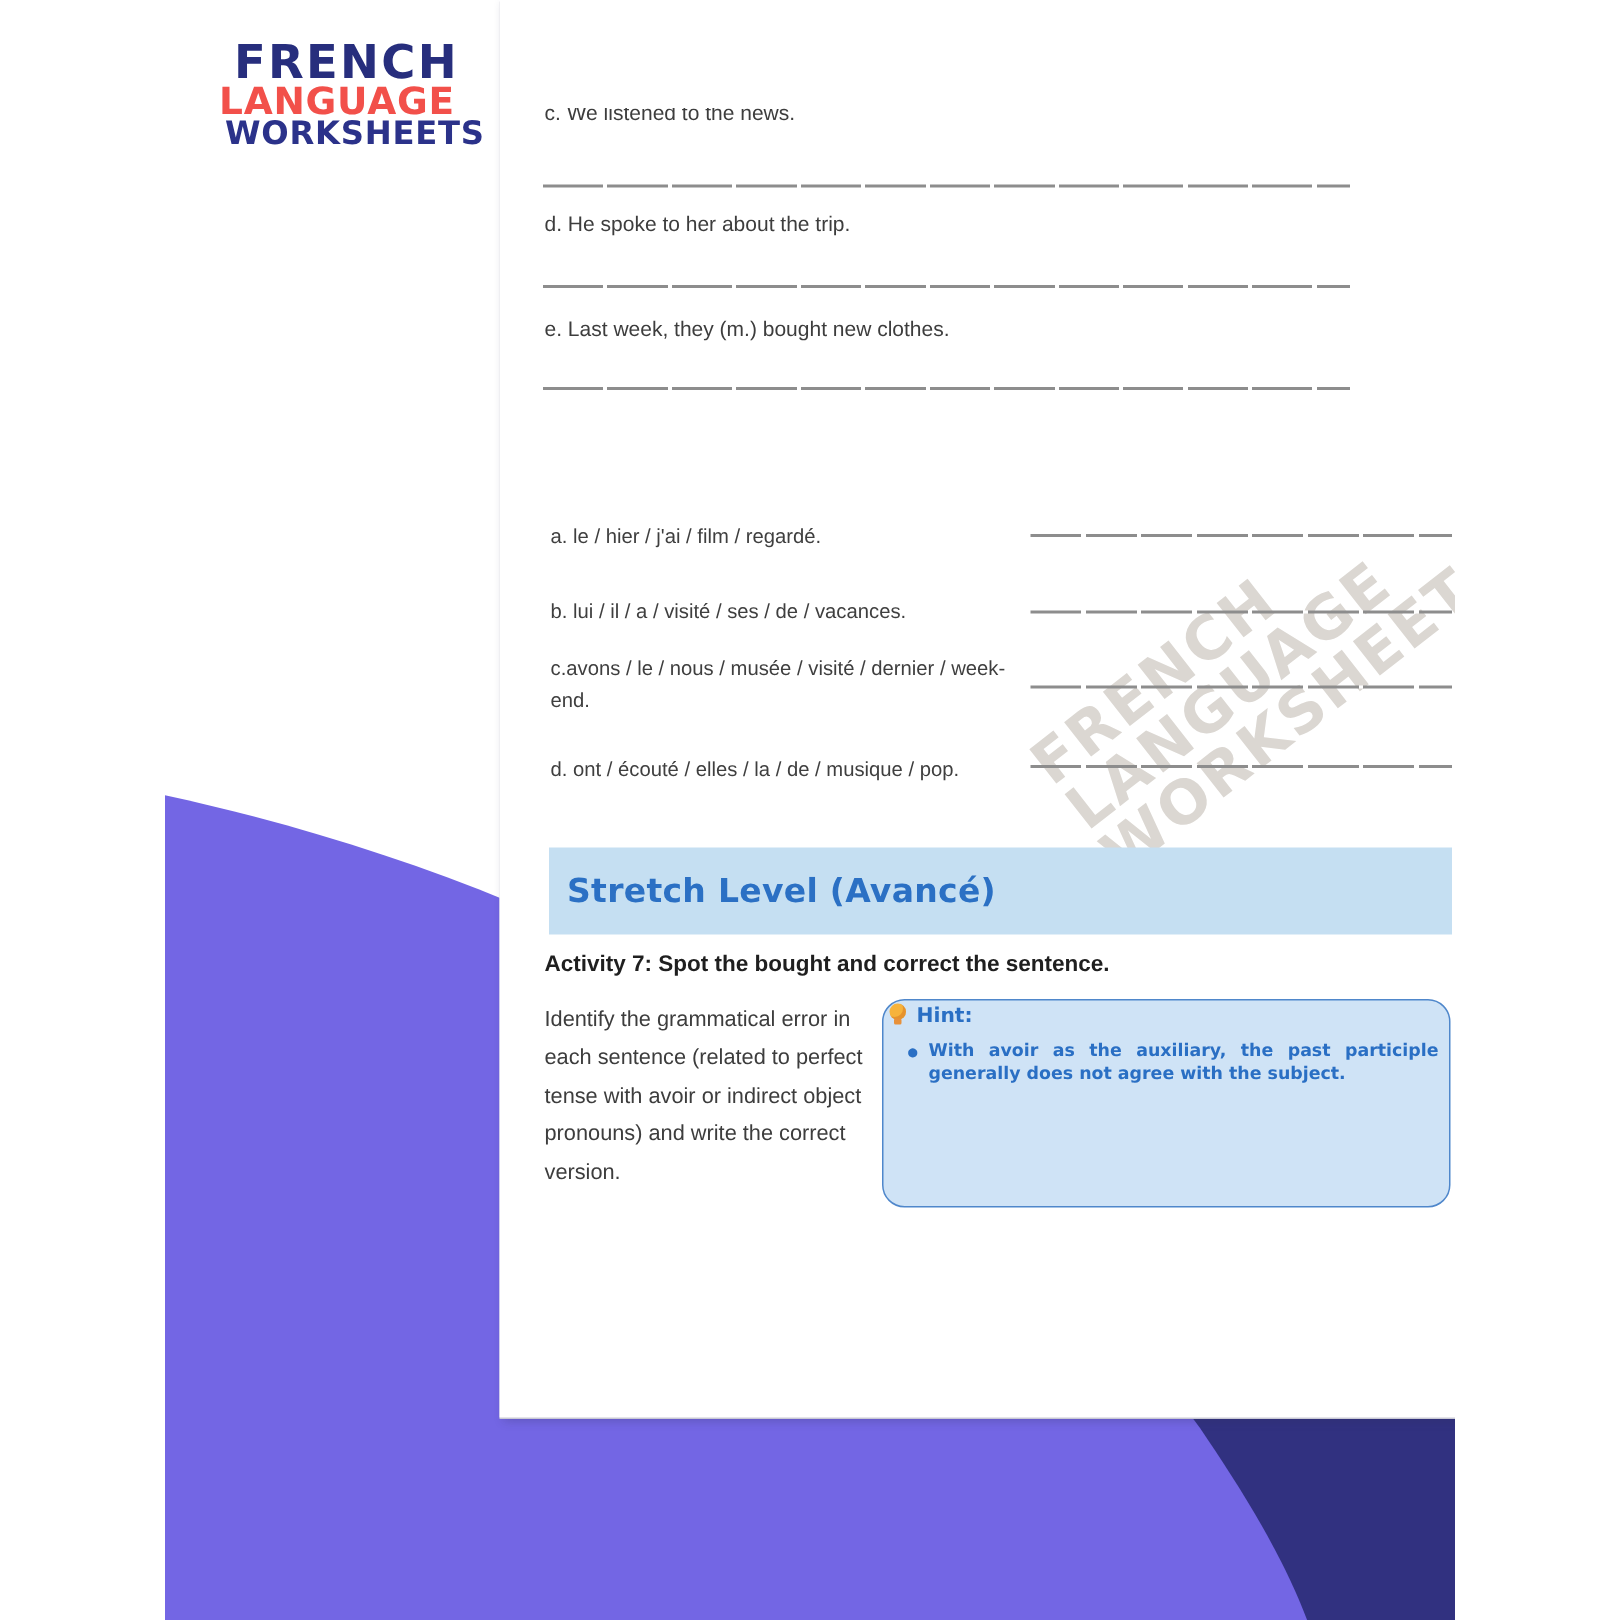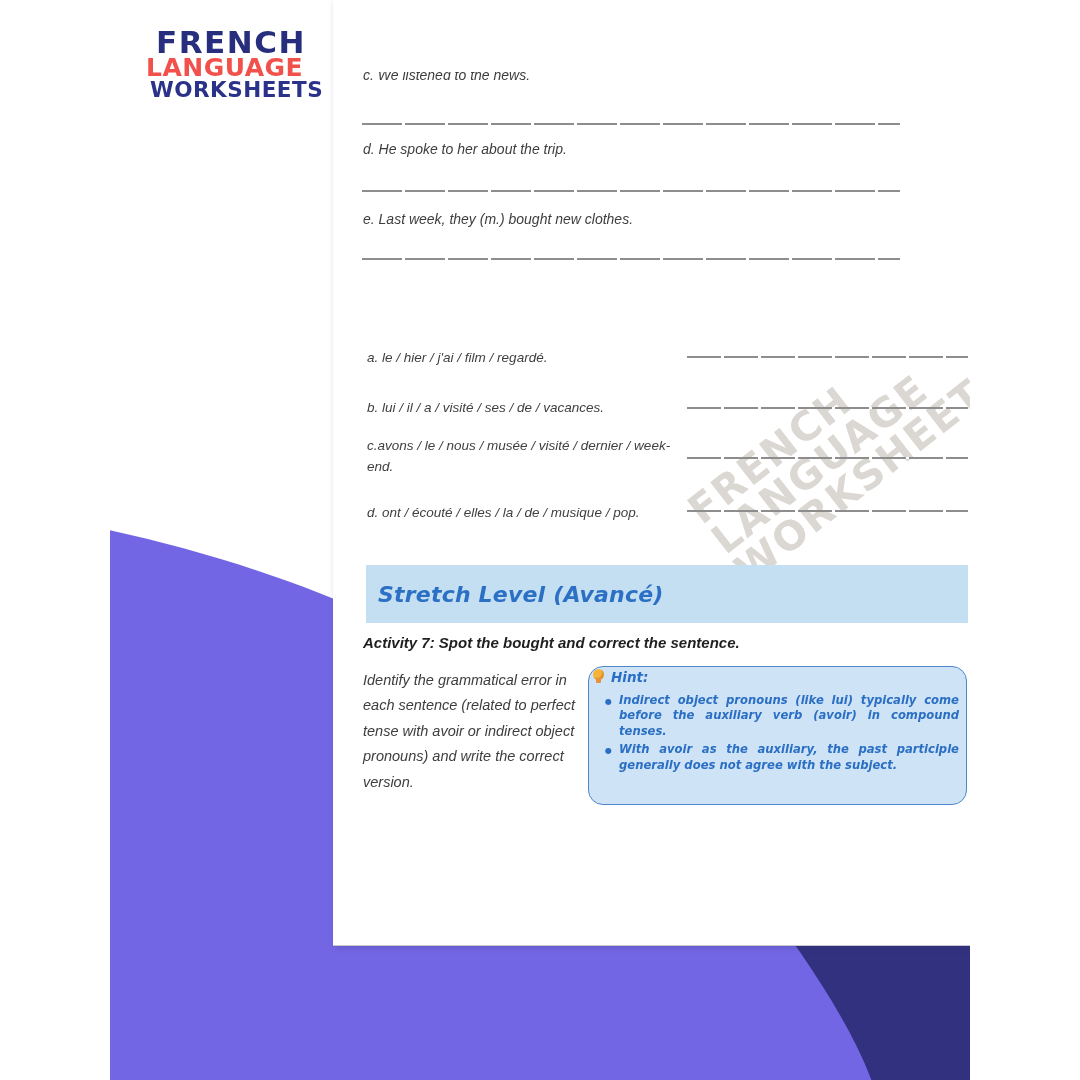--- a/index.html
+++ b/index.html
@@ -17,21 +17,21 @@
   .logo-l1 { font-size:31px; letter-spacing:1.5px; color:#272e7d; margin-left:10px; }
   .logo-l2 { font-size:25px; letter-spacing:0.5px; color:#f2504a; margin-top:-3px; }
   .logo-l3 { font-size:21.5px; letter-spacing:0.5px; color:#2b328a; margin-top:-2px; margin-left:4px; }
 
   
   .page {
     position:absolute; left:223px; top:0; width:667px; height:945px;
     background:#ffffff; z-index:2;
     box-shadow:0 1px 0 #c9c9d4, 2px 2px 6px rgba(50,50,90,0.28);
   }
-  .page-content { position:absolute; inset:0; z-index:2;font-style:italic; }
+  .page-content { position:absolute; inset:0; z-index:2; }
 
   
   .watermark {
     position:absolute; left:352px; top:395px; width:300px; z-index:1;
     transform:rotate(-38deg);
     font-family:"DejaVu Sans", sans-serif; font-weight:800;
     font-size:40px; line-height:0.95; letter-spacing:2px; color:#dbd7d2;
     white-space:nowrap;
   }
 
@@ -142,21 +142,20 @@
       </div>
 
       <div class="heading" style="top:634px">Activity 7: Spot the bought and correct the sentence.</div>
 
       <div class="intro-para">Identify the grammatical error in each sentence (related to perfect tense with avoir or indirect object pronouns) and write the correct version.</div>
 
       <div class="hint-box">
         <span class="bulb"></span>
         <div class="hint-title">Hint:</div>
         <ul class="hint-list">
-          <li>Indirect object pronouns (like lui) typically come before the auxiliary verb (avoir) in compound tenses.</li>
           <li>With avoir as the auxiliary, the past participle generally does not agree with the subject.</li>
         </ul>
       </div>
 
     </div>
   </div>
 
 </div>
 
 </body></html>

